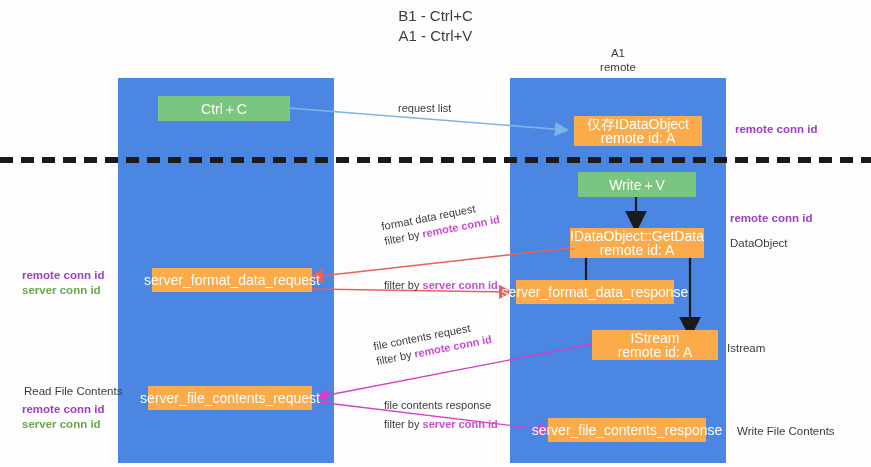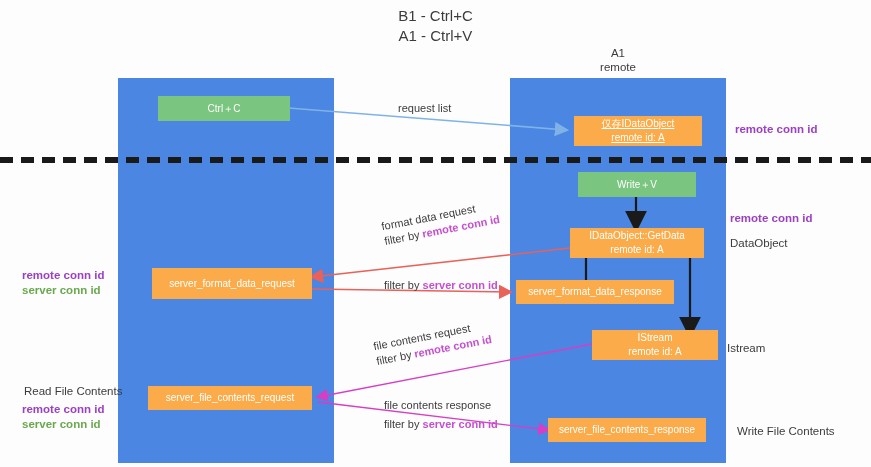--- a/index.html
+++ b/index.html
@@ -50,21 +50,21 @@
   #head-a1 { left: 510px; top: 46px; }
 
   .node {
     position: absolute;
     box-sizing: border-box;
     display: flex;
     flex-direction: column;
     align-items: center;
     justify-content: center;
     color: #ffffff;
-    font-size: 10px;
+    font-size: 14px;
     line-height: 14px;
     text-align: center;
     padding: 5px 4px;
   }
   .node.green { background: #7ac57f; }
   .node.orange { background: #fbab49; }
 
   .side-label {
     position: absolute;
     font-size: 11.5px;
@@ -145,35 +145,35 @@
 
     <path d="M318,402 L548,430" stroke="#d63ec4" stroke-width="1.4" fill="none" marker-end="url(#ah-mag)"></path>
   </svg>
 
   <div class="dashline"></div>
 
   <div class="node green" style="left:158px; top:96px; width:132px; height:25px;">
     <span>Ctrl＋C</span>
   </div>
 
-  <div class="node orange" style="left:574px; top:116px; width:128px; height:30px;text-decoration:underline;">
+  <div class="node orange" style="left:574px; top:116px; width:128px; height:30px;">
     <span>仅存IDataObject</span>
     <span>remote id: A</span>
   </div>
 
   <div class="node green" style="left:578px; top:172px; width:118px; height:25px;">
     <span>Write＋V</span>
   </div>
 
   <div class="node orange" style="left:570px; top:228px; width:134px; height:30px;">
     <span>IDataObject::GetData</span>
     <span>remote id: A</span>
   </div>
 
-  <div class="node orange" style="left:152px; top:268px; width:160px; height:31px;">
+  <div class="node orange" style="left:152px; top:268px; width:160px; height:24px;">
     <span>server_format_data_request</span>
   </div>
 
   <div class="node orange" style="left:516px; top:280px; width:158px; height:24px;">
     <span>server_format_data_response</span>
   </div>
 
   <div class="node orange" style="left:592px; top:330px; width:126px; height:30px;">
     <span>IStream</span>
     <span>remote id: A</span>

